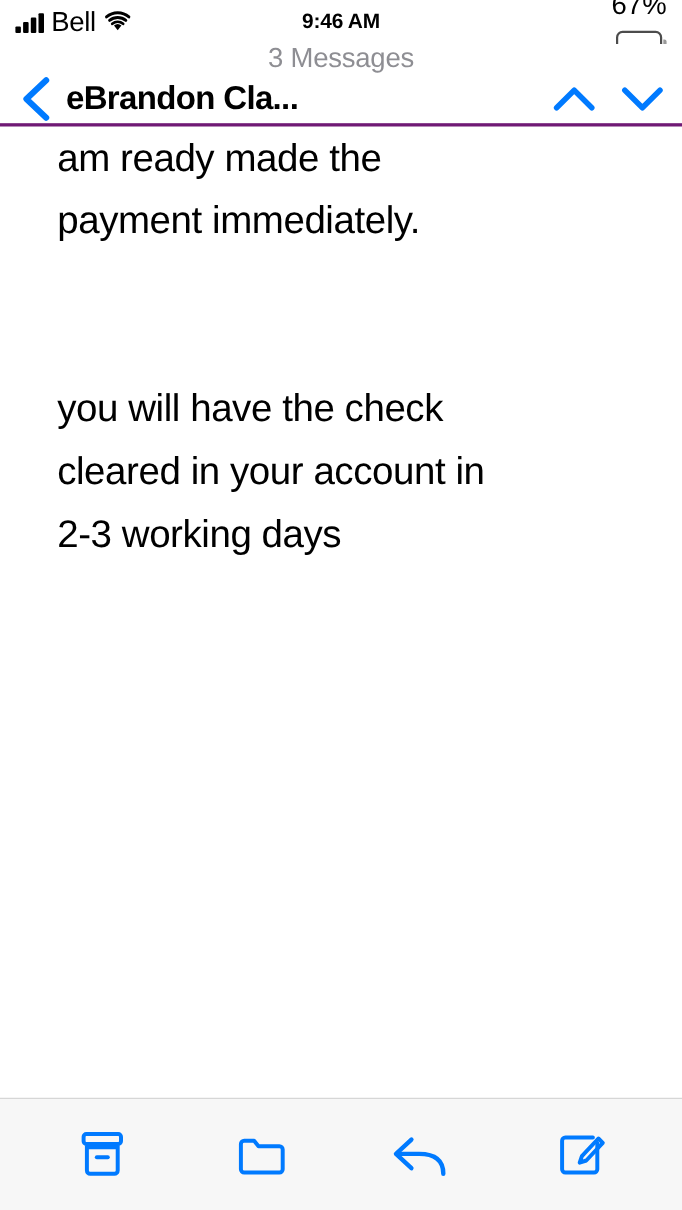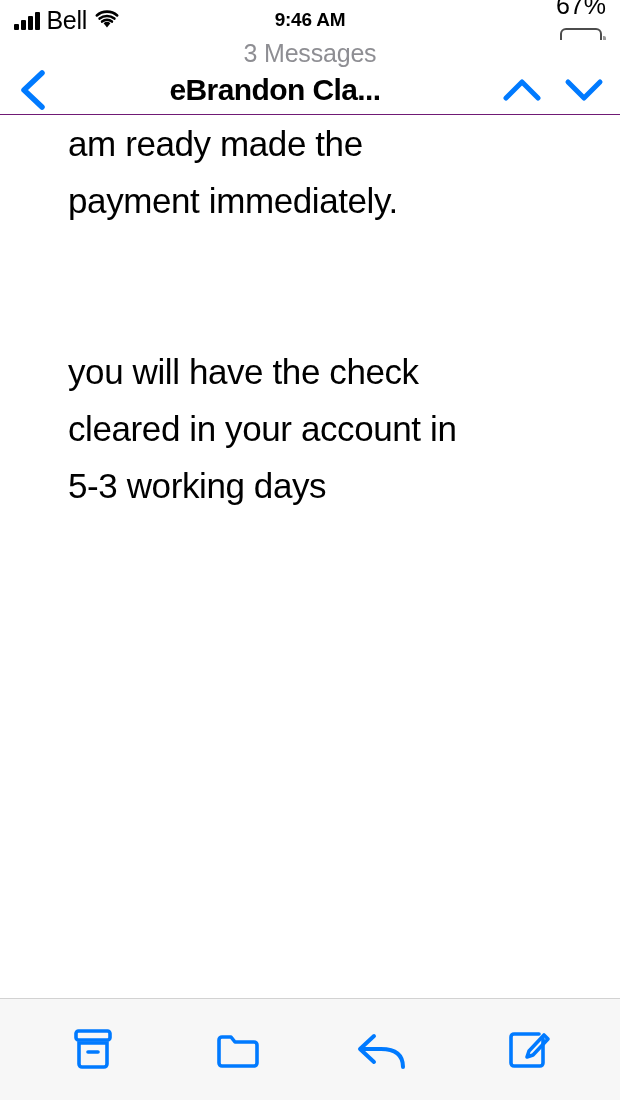--- a/index.html
+++ b/index.html
@@ -91,21 +91,21 @@
     width: 3px;
     height: 8px;
     background: #9a9a9a;
     border-radius: 0 2px 2px 0;
   }
 
   
   .nav-bar {
     flex: 0 0 75px;
     position: relative;
-    border-bottom: 1px solid #701a75;
+    border-bottom: 3px solid #701a75;
     background: #ffffff;
   }
   .msg-count {
     position: absolute;
     top: -1px;
     left: 0; right: 0;
     text-align: center;
     font-size: 25px;
     color: #8e8e93;
     letter-spacing: -0.2px;
@@ -121,42 +121,42 @@
   }
   .back-chevron {
     width: 34px;
     height: 44px;
     flex: 0 0 34px;
     position: relative;
   }
   .back-chevron svg, .nav-arrow svg { display: block; }
   .nav-title {
     flex: 1 1 auto;
-    text-align: center;
+    text-align: left;
     font-size: 30px;
     font-weight: 700;
     color: #000;
     letter-spacing: -0.6px;
     white-space: nowrap;
     overflow: hidden;
     padding-left: 10px;
   }
   .nav-arrows {
     display: flex;
     align-items: center;
     gap: 22px;
     flex: 0 0 auto;
     padding-left: 12px;
   }
   .nav-arrow { width: 40px; height: 34px; }
 
   
   .message-body {
     flex: 1 1 auto;
-    padding: 0 68px;
+    padding: 0 52px;
     overflow: hidden;
     position: relative;
   }
   .msg-line {
     font-size: 35px;
     line-height: 57px;
     color: #000;
     letter-spacing: -0.4px;
     white-space: pre-wrap;
   }
@@ -242,21 +242,21 @@
     </div>
   </div>
 
   <div class="message-body">
 
     <div class="msg-line msg-para">am ready made the
 payment immediately.</div>
     <div class="spacer-lg"></div>
     <div class="msg-line msg-para tight">you will have the check
 cleared in your account in
-5-3 working days</div>
+2-3 working days</div>
   </div>
 
   <div class="toolbar">
     <div class="tb-btn">
       <svg width="58" height="58" viewBox="0 0 58 58">
         <rect x="12" y="10" width="34" height="9" rx="2.5" fill="none" stroke="#007aff" stroke-width="3.6"></rect>
         <path d="M15 22 h28 v21 a3 3 0 0 1 -3 3 h-22 a3 3 0 0 1 -3 -3 Z" fill="none" stroke="#007aff" stroke-width="3.6"></path>
         <path d="M24 31 h10" stroke="#007aff" stroke-width="3.6" stroke-linecap="round"></path>
       </svg>
     </div>

